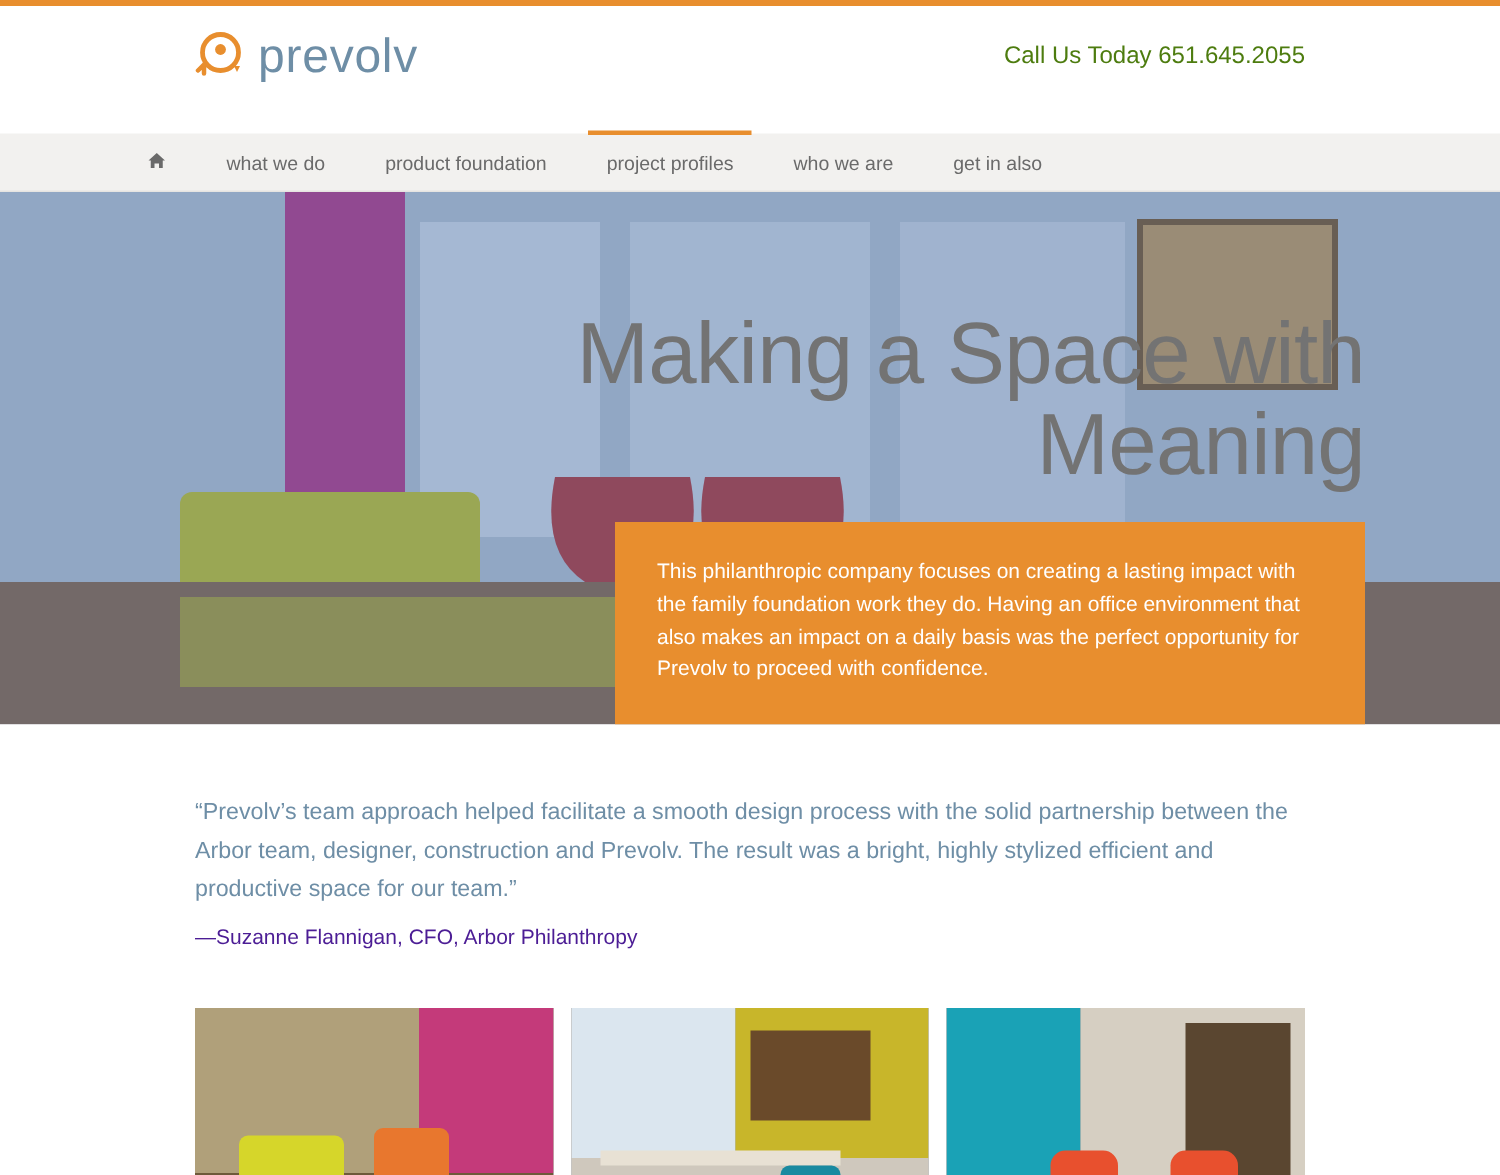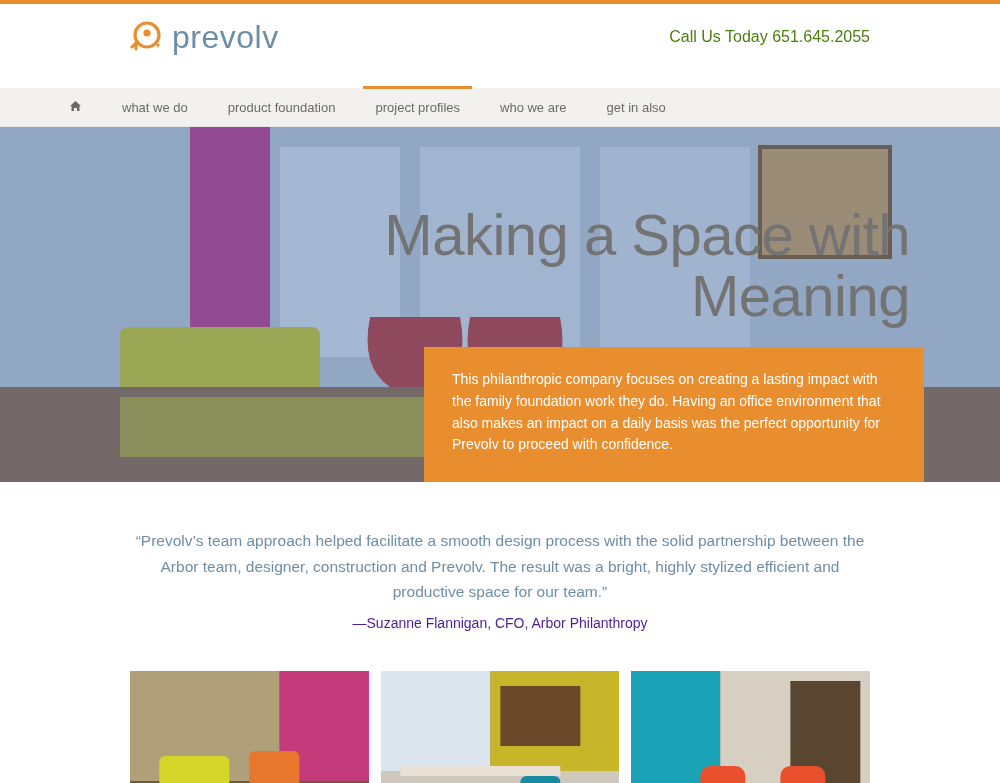--- a/index.html
+++ b/index.html
@@ -4,32 +4,32 @@
 <style>
   * { margin: 0; padding: 0; box-sizing: border-box; }
   body { font-family: "Century Gothic", "Avant Garde", Futura, sans-serif; color: #444; background: #fff; }
   .page { width: 1000px; margin: 0 auto; }
   .top-bar { height: 4px; background: #e88e2e; }
   .header { display: flex; justify-content: space-between; align-items: center; padding: 14px 130px 32px 130px; }
   .logo { display: flex; align-items: center; gap: 8px; }
   .logo-text { font-size: 32px; color: #6e8ea6; letter-spacing: 0.5px; font-weight: 300; }
   .call-us { font-size: 16px; color: #4d7c0f; font-weight: 300; }
   .nav { background: #f2f1ef; border-bottom: 1px solid #e6e4e1; }
-  .nav-inner { display: flex; align-items: center; padding: 0 69px; height: 38px; gap: 40px; }
+  .nav-inner { display: flex; align-items: center; padding: 0 98px; height: 38px; gap: 40px; }
   .nav-item { font-size: 13px; color: #6a6a6a; cursor: pointer; padding: 11px 0; position: relative; }
   .nav-item.active::before { content:""; position:absolute; top:-3px; left:-12px; right:-12px; height:3px; background:#e88e2e; }
   .home-icon { display:inline-block; }
 
   .hero { position: relative; height: 355px; overflow: hidden; }
   .hero-bg { position:absolute; inset:0; }
   .hero-overlay { position:absolute; inset:0; background: rgba(72,104,160,0.35); }
   .hero-title { position:absolute; top:78px; right:90px; color:#737373; font-size:58px; font-weight:300; line-height:1.05; text-align:right; letter-spacing: -0.5px; }
-  .hero-box { position:absolute; right:76px; bottom:0; width:500px; background:#e88e2e; color:#fff; padding:22px 28px 26px; font-size:14px; line-height:1.55; font-weight:300; }
+  .hero-box { position:absolute; right:90px; bottom:0; width:500px; background:#e88e2e; color:#fff; padding:22px 28px 26px; font-size:14px; line-height:1.55; font-weight:300; }
 
-  .quote-section { padding: 46px 130px 30px; text-align:center; }
+  .quote-section { padding: 46px 130px 30px; text-align:left; }
   .quote-text { color:#6e8ea6; font-size:15.5px; line-height:1.65; font-weight:300; }
   .quote-attr { color:#4c1d95; font-size:14px; margin-top:10px; font-weight:300; }
 
   .gallery { padding: 10px 130px 0; display:flex; gap:12px; flex-wrap:wrap; }
   .tile { position:relative; width:238px; height:160px; overflow:hidden; background:#888; }
   .tile:nth-child(1){ flex:1 1 calc(33.33% - 8px); }
   .tile:nth-child(2){ flex:1 1 calc(33.33% - 8px); }
   .tile:nth-child(3){ flex:1 1 calc(33.33% - 8px); }
   .tile-caption { position:absolute; left:14px; bottom:12px; color:#fff; font-size:18px; font-weight:600; text-shadow:0 1px 3px rgba(0,0,0,0.5); }
 </style>

